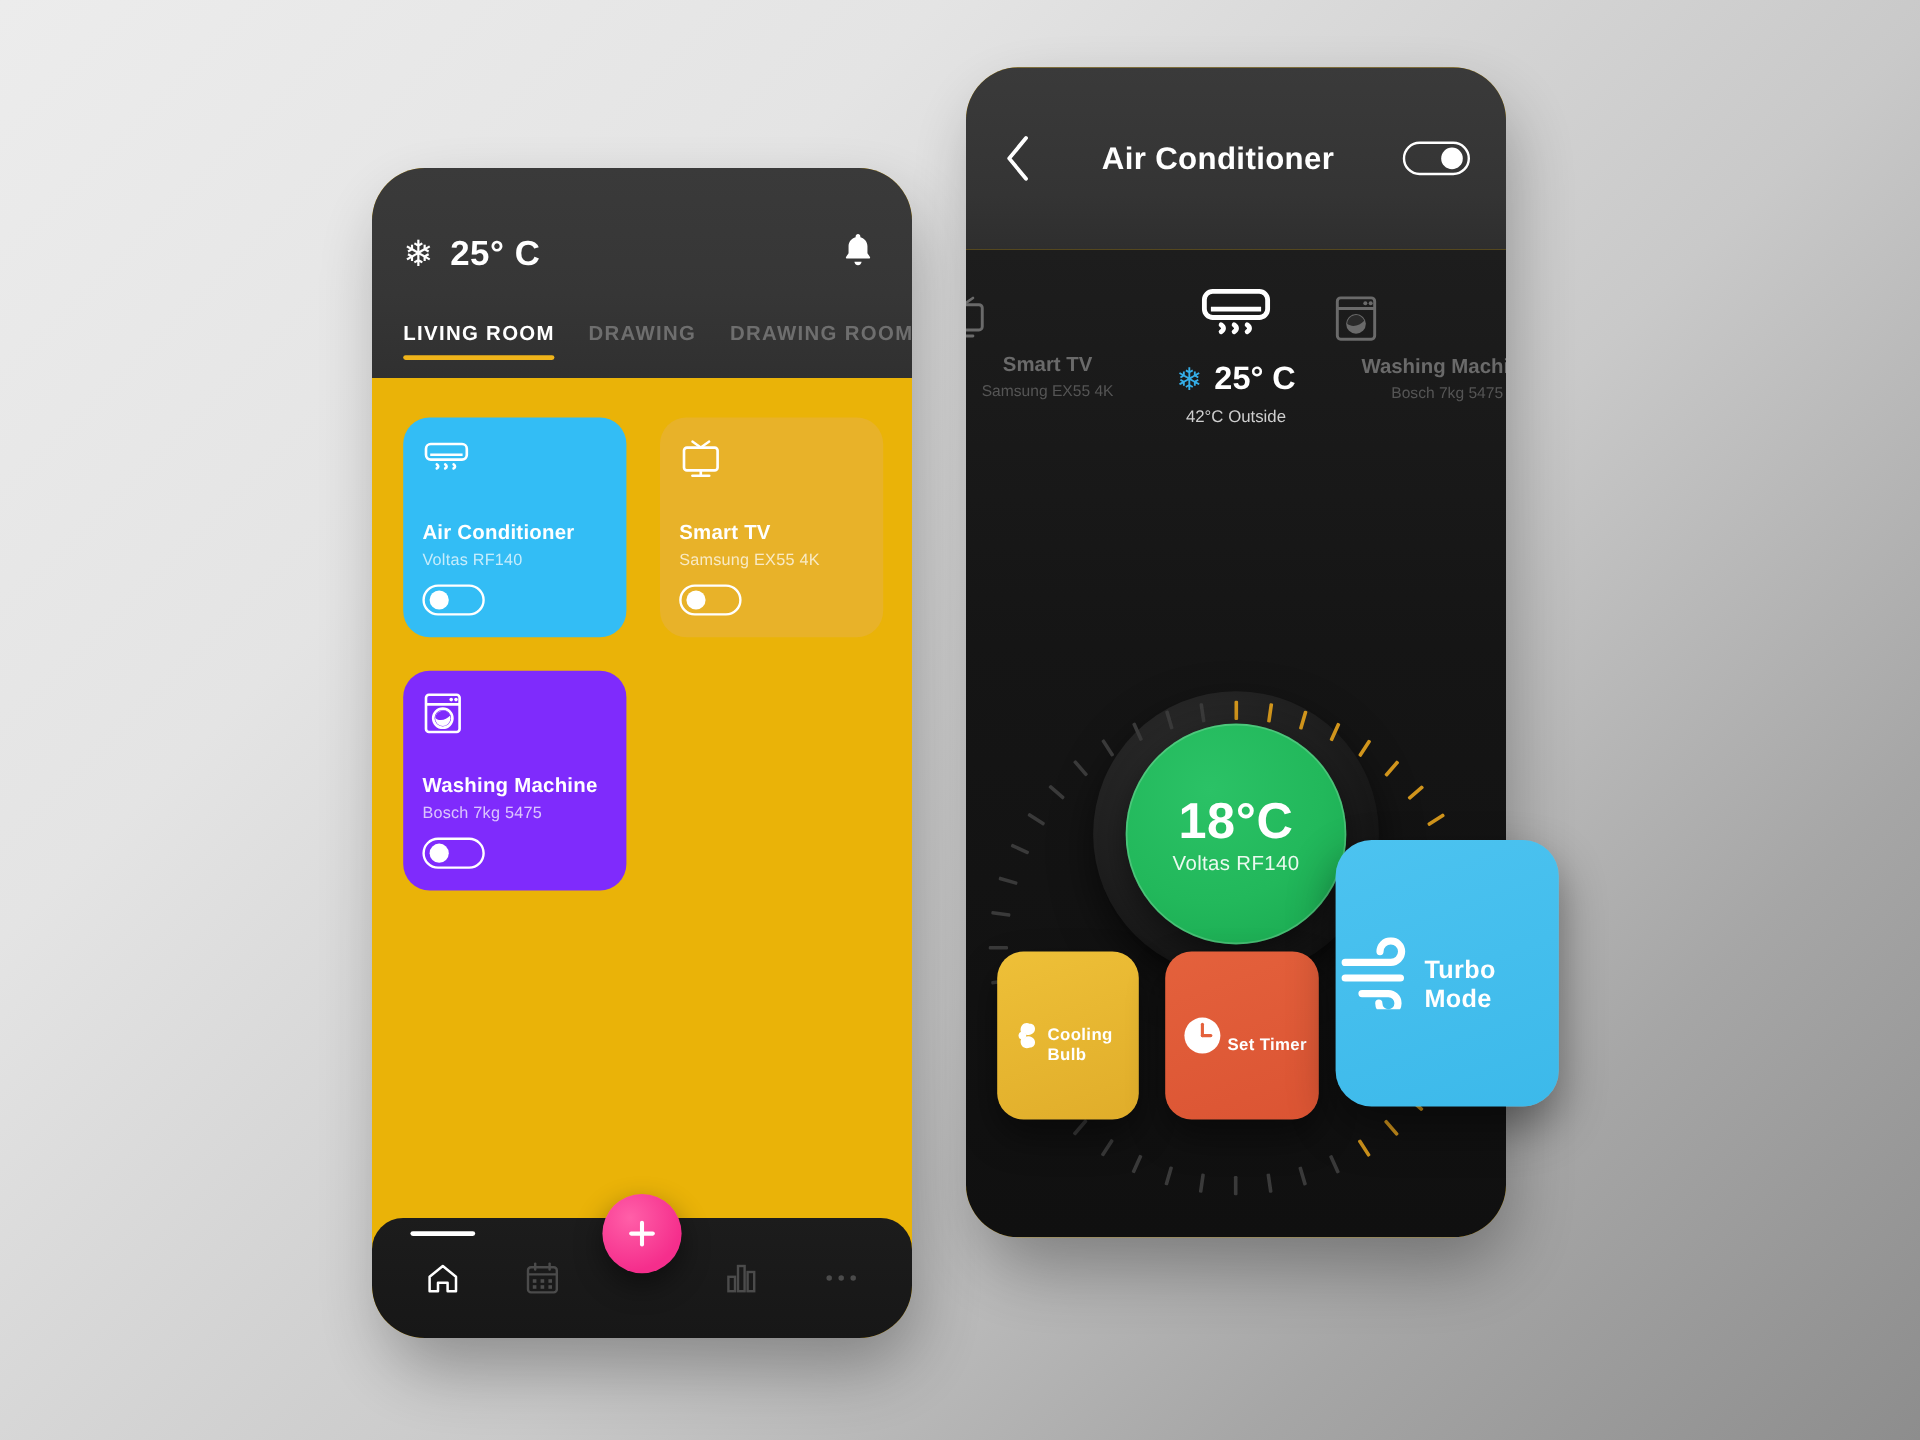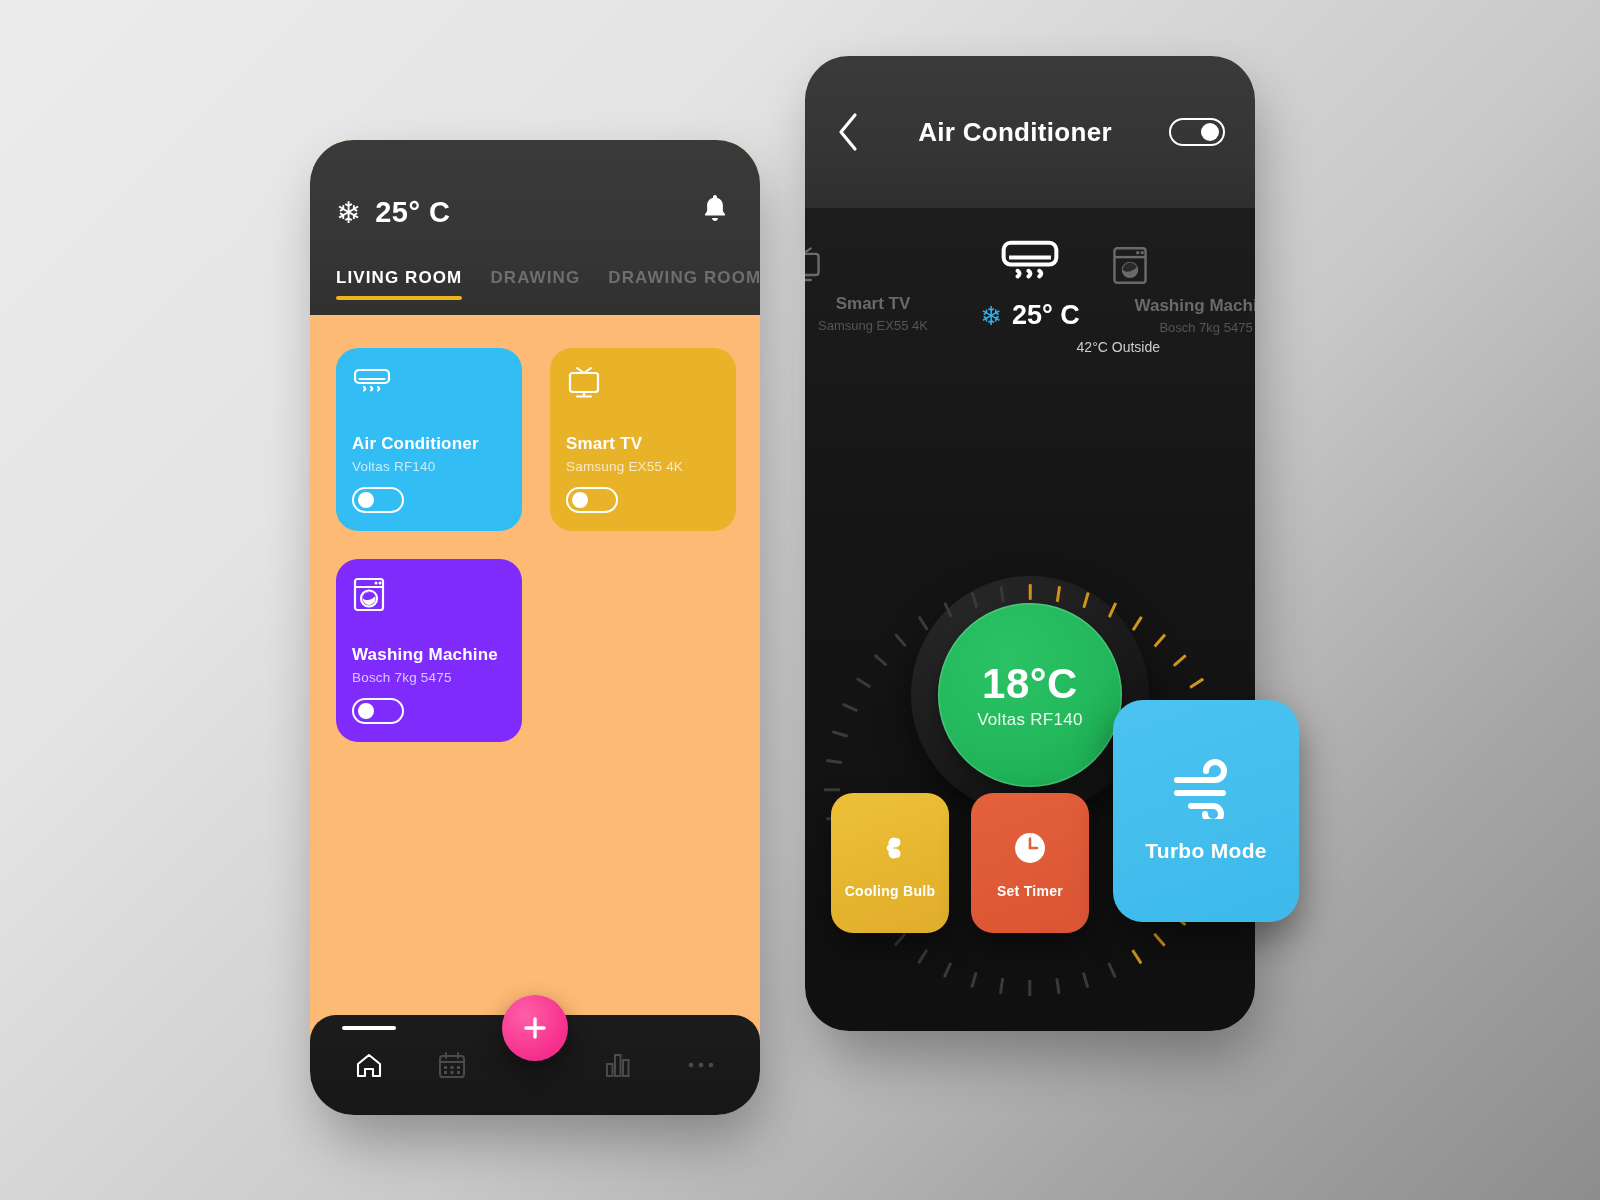--- a/index.html
+++ b/index.html
@@ -7,21 +7,21 @@
   body {
     font-family:"Liberation Sans", sans-serif;
     background:linear-gradient(135deg,#ececec 0%,#e4e4e4 28%,#c9c9c9 58%,#a6a6a6 80%,#8d8d8d 100%);
     position:relative;
   }
   .stage { position:absolute; inset:0; }
 
   
   .phone {
     position:absolute;
-    background:#fdba74;
+    background:#eab308;
     border-radius:44px;
     overflow:hidden;
   }
   .phone-shadow {
     position:absolute;
     border-radius:44px;
     background:#000;
     opacity:.30;
     filter:blur(28px);
   }
@@ -132,21 +132,21 @@
   .carousel-item .ci-model{ font-size:13px; margin-top:4px; white-space:nowrap; }
   .ci-side { opacity:1; }
   .ci-side .ci-name { color:#6a6a6a; }
   .ci-side .ci-model{ color:#555; }
   #ci-left  { left:-22px; top:8px; width:180px; }
   #ci-right { right:-46px; top:8px; width:190px; }
   #ci-center{ left:50%; transform:translateX(-50%); top:0; width:260px; }
   .ci-temp-row { display:flex; align-items:center; justify-content:center; gap:10px; margin-top:12px; }
   .ci-temp { color:#fff; font-size:27px; font-weight:700; }
   .ci-snow { font-size:26px; color:#35aee8; line-height:1; }
-  .ci-outside { color:#cfcfcf; font-size:14px; margin-top:8px;text-align:right; }
+  .ci-outside { color:#cfcfcf; font-size:14px; margin-top:8px; }
 
   
   .dial-wrap { position:absolute; left:50%; top:368px; transform:translateX(-50%); width:238px; height:238px; }
   .dial-plate {
     position:absolute; inset:0; border-radius:50%;
     background:radial-gradient(circle at 35% 28%,#2b2b2b 0%,#1f1f1f 45%,#141414 75%,#0d0d0d 100%);
     box-shadow:0 14px 34px rgba(0,0,0,.55);
   }
   .tick { position:absolute; left:50%; top:50%; width:2.5px; height:16px; border-radius:1px; transform-origin:50% 103px; }
   .dial-core {
@@ -155,26 +155,26 @@
     box-shadow:0 8px 22px rgba(0,0,0,.45), inset 0 0 0 1.5px rgba(255,255,255,.18);
     display:flex; flex-direction:column; align-items:center; justify-content:center;
   }
   .dial-temp { color:#fff; font-size:42px; font-weight:700; letter-spacing:.5px; }
   .dial-model{ color:#eafaef; font-size:17px; margin-top:2px; letter-spacing:.3px; }
 
   
   .rp-actions { position:absolute; left:0; bottom:92px; width:100%; height:160px; }
   .act-btn {
     position:absolute; border-radius:22px;
-    display:flex; flex-direction:column; align-items:center; justify-content:center;
+    display:flex; flex-direction:row; align-items:center; justify-content:center;
     box-shadow:0 14px 30px rgba(0,0,0,.45);
   }
   .act-label { color:#fff; font-size:14px; font-weight:700; margin-top:14px; letter-spacing:.3px; }
   #act-cooling { left:26px;  bottom:6px;   width:118px; height:140px; }
-  #act-timer   { left:166px; bottom:6px;   width:118px; height:140px; }
+  #act-timer   { left:166px; bottom:6px;   width:128px; height:140px; }
   #act-turbo   { left:306px; bottom:-22px; width:186px; height:200px; border-radius:30px; z-index:50; }
   #act-turbo .act-label { font-size:21px; margin-top:20px; }
 
   svg { display:block; }
 </style>
 </head>
 <body>
 
 <div class="stage">
 

